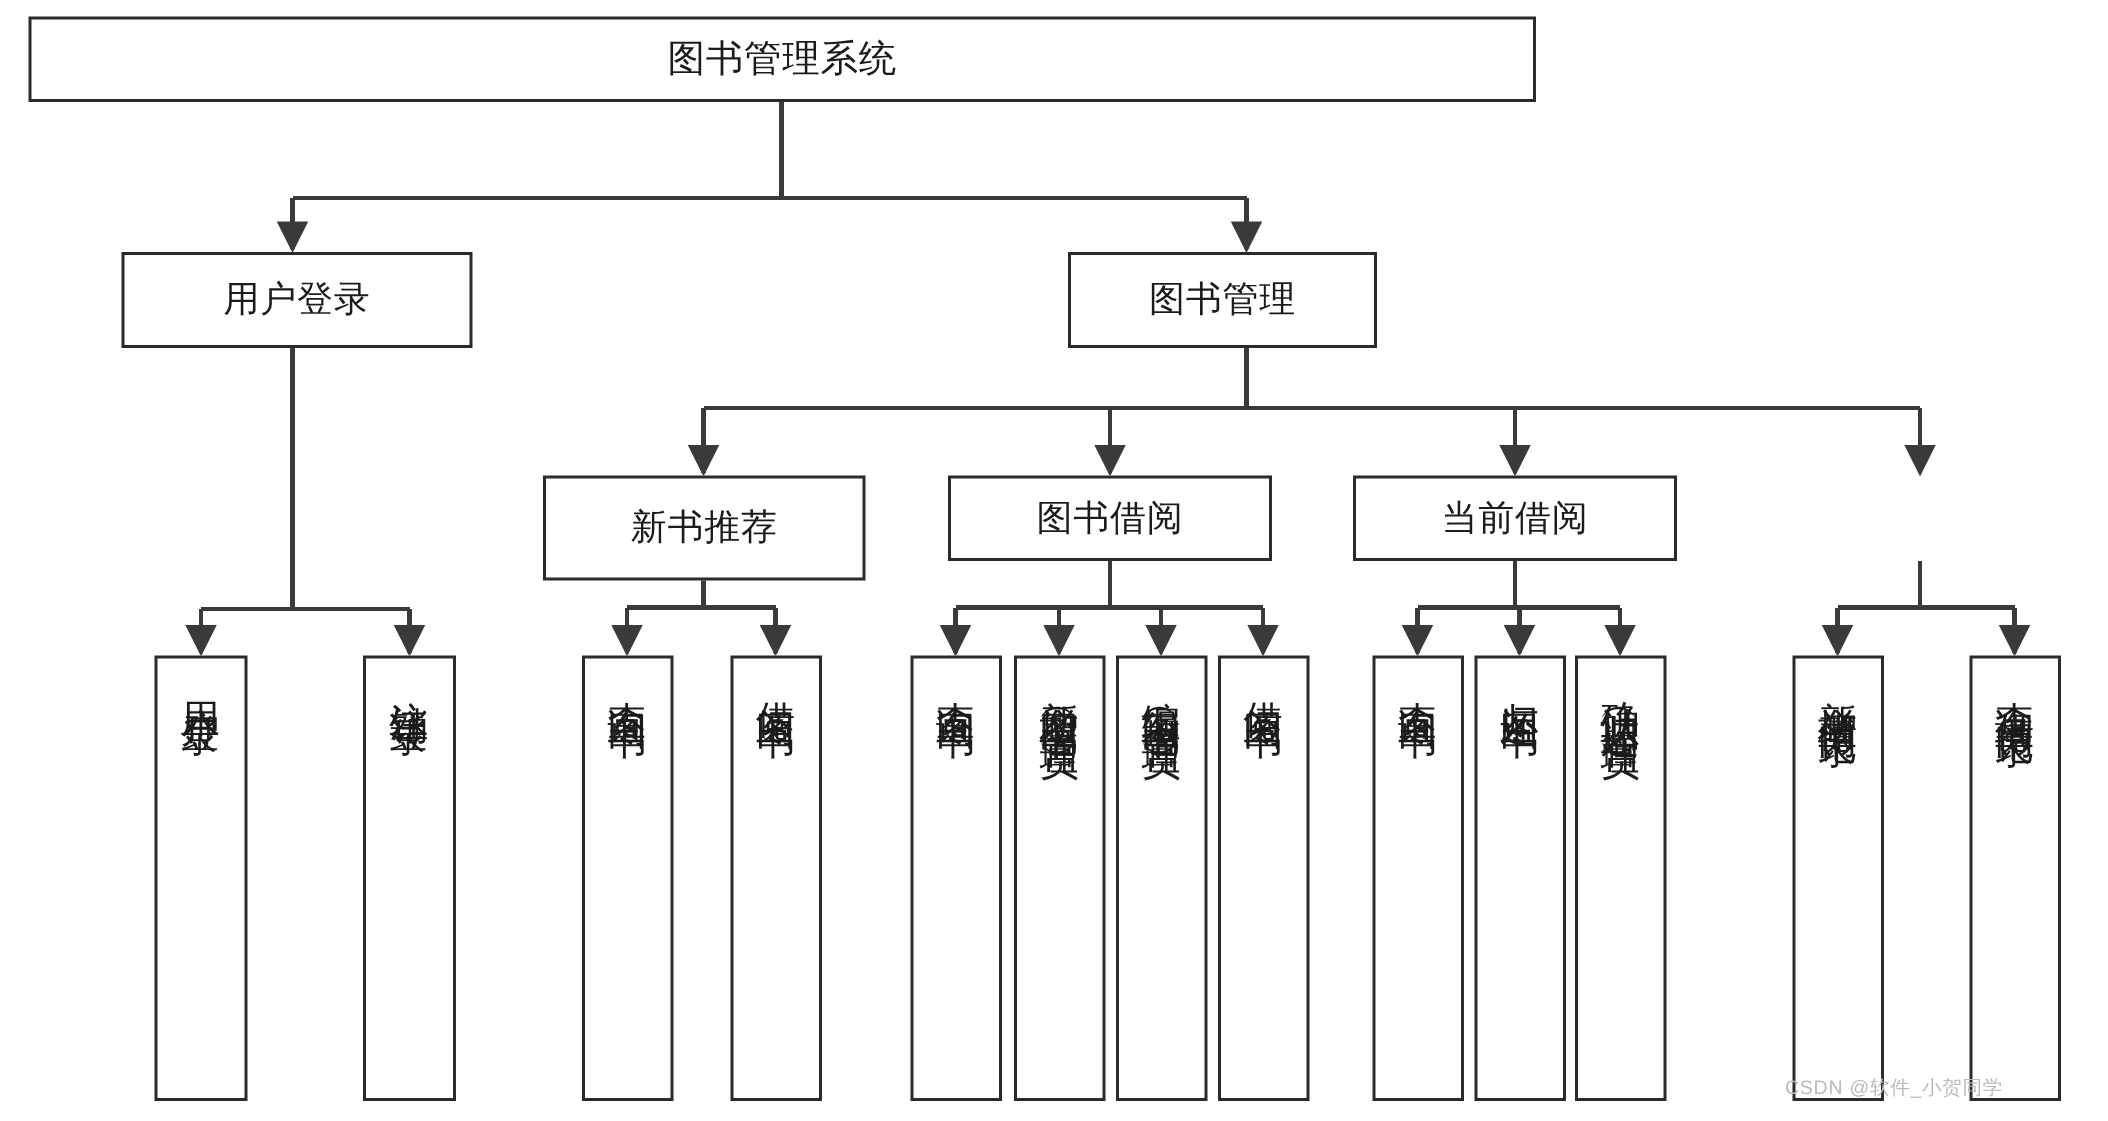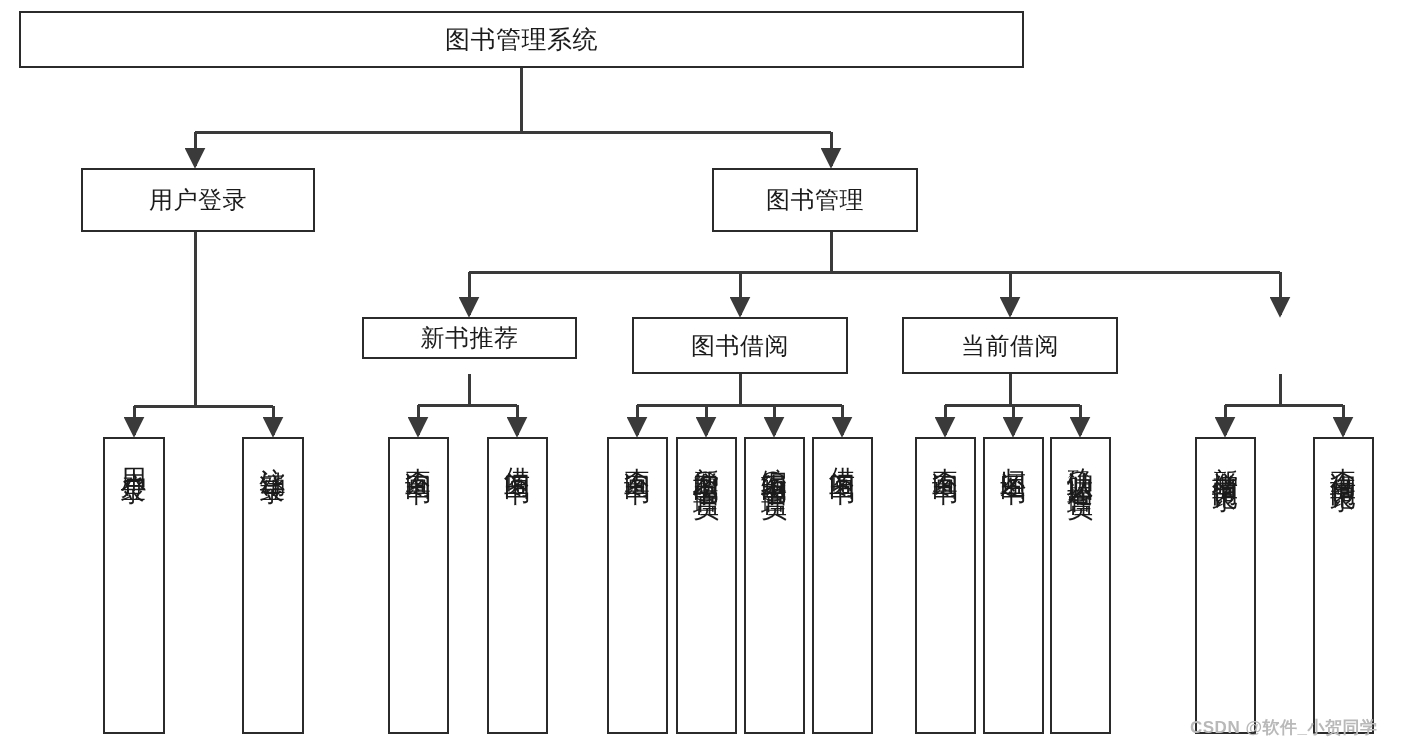--- a/index.html
+++ b/index.html
@@ -41,26 +41,25 @@
     text-orientation:upright;
     font-size:26px;
     line-height:1.0;
     letter-spacing:4px;
     margin:0 auto;
   }
 
   #watermark{
     position:absolute;
     left:1190px;top:716px;
-    font-size:17px;
+    font-size:13px;
     color:#b9b9b9;
     letter-spacing:0.5px;
     white-space:nowrap;
     pointer-events:none;
-    font-weight:bold;
   }
 </style>
 </head>
 <body>
 
 <div id="diagram-root">
 
   <svg class="canvas" viewBox="0 0 1405 747">
     <defs>
       <marker id="arrow" viewBox="0 0 12 12" refX="10.5" refY="6" markerWidth="7" markerHeight="7" orient="auto-start-reverse">
@@ -116,21 +115,21 @@
     <span class="label">图书管理系统</span>
   </div>
 
   <div class="node l2 h" style="left:81px;top:168px;width:234px;height:64px;">
     <span class="label">用户登录</span>
   </div>
   <div class="node l2 h" style="left:712px;top:168px;width:206px;height:64px;">
     <span class="label">图书管理</span>
   </div>
 
-  <div class="node l3 h" style="left:362px;top:317px;width:215px;height:42px;">
+  <div class="node l3 h" style="left:362px;top:317px;width:215px;height:70px;">
     <span class="label">新书推荐</span>
   </div>
   <div class="node l3 h" style="left:632px;top:317px;width:216px;height:57px;">
     <span class="label">图书借阅</span>
   </div>
   <div class="node l3 h" style="left:902px;top:317px;width:216px;height:57px;">
     <span class="label">当前借阅</span>
   </div>
 
   <div class="node v" style="left:103px;top:437px;width:62px;height:297px;">

